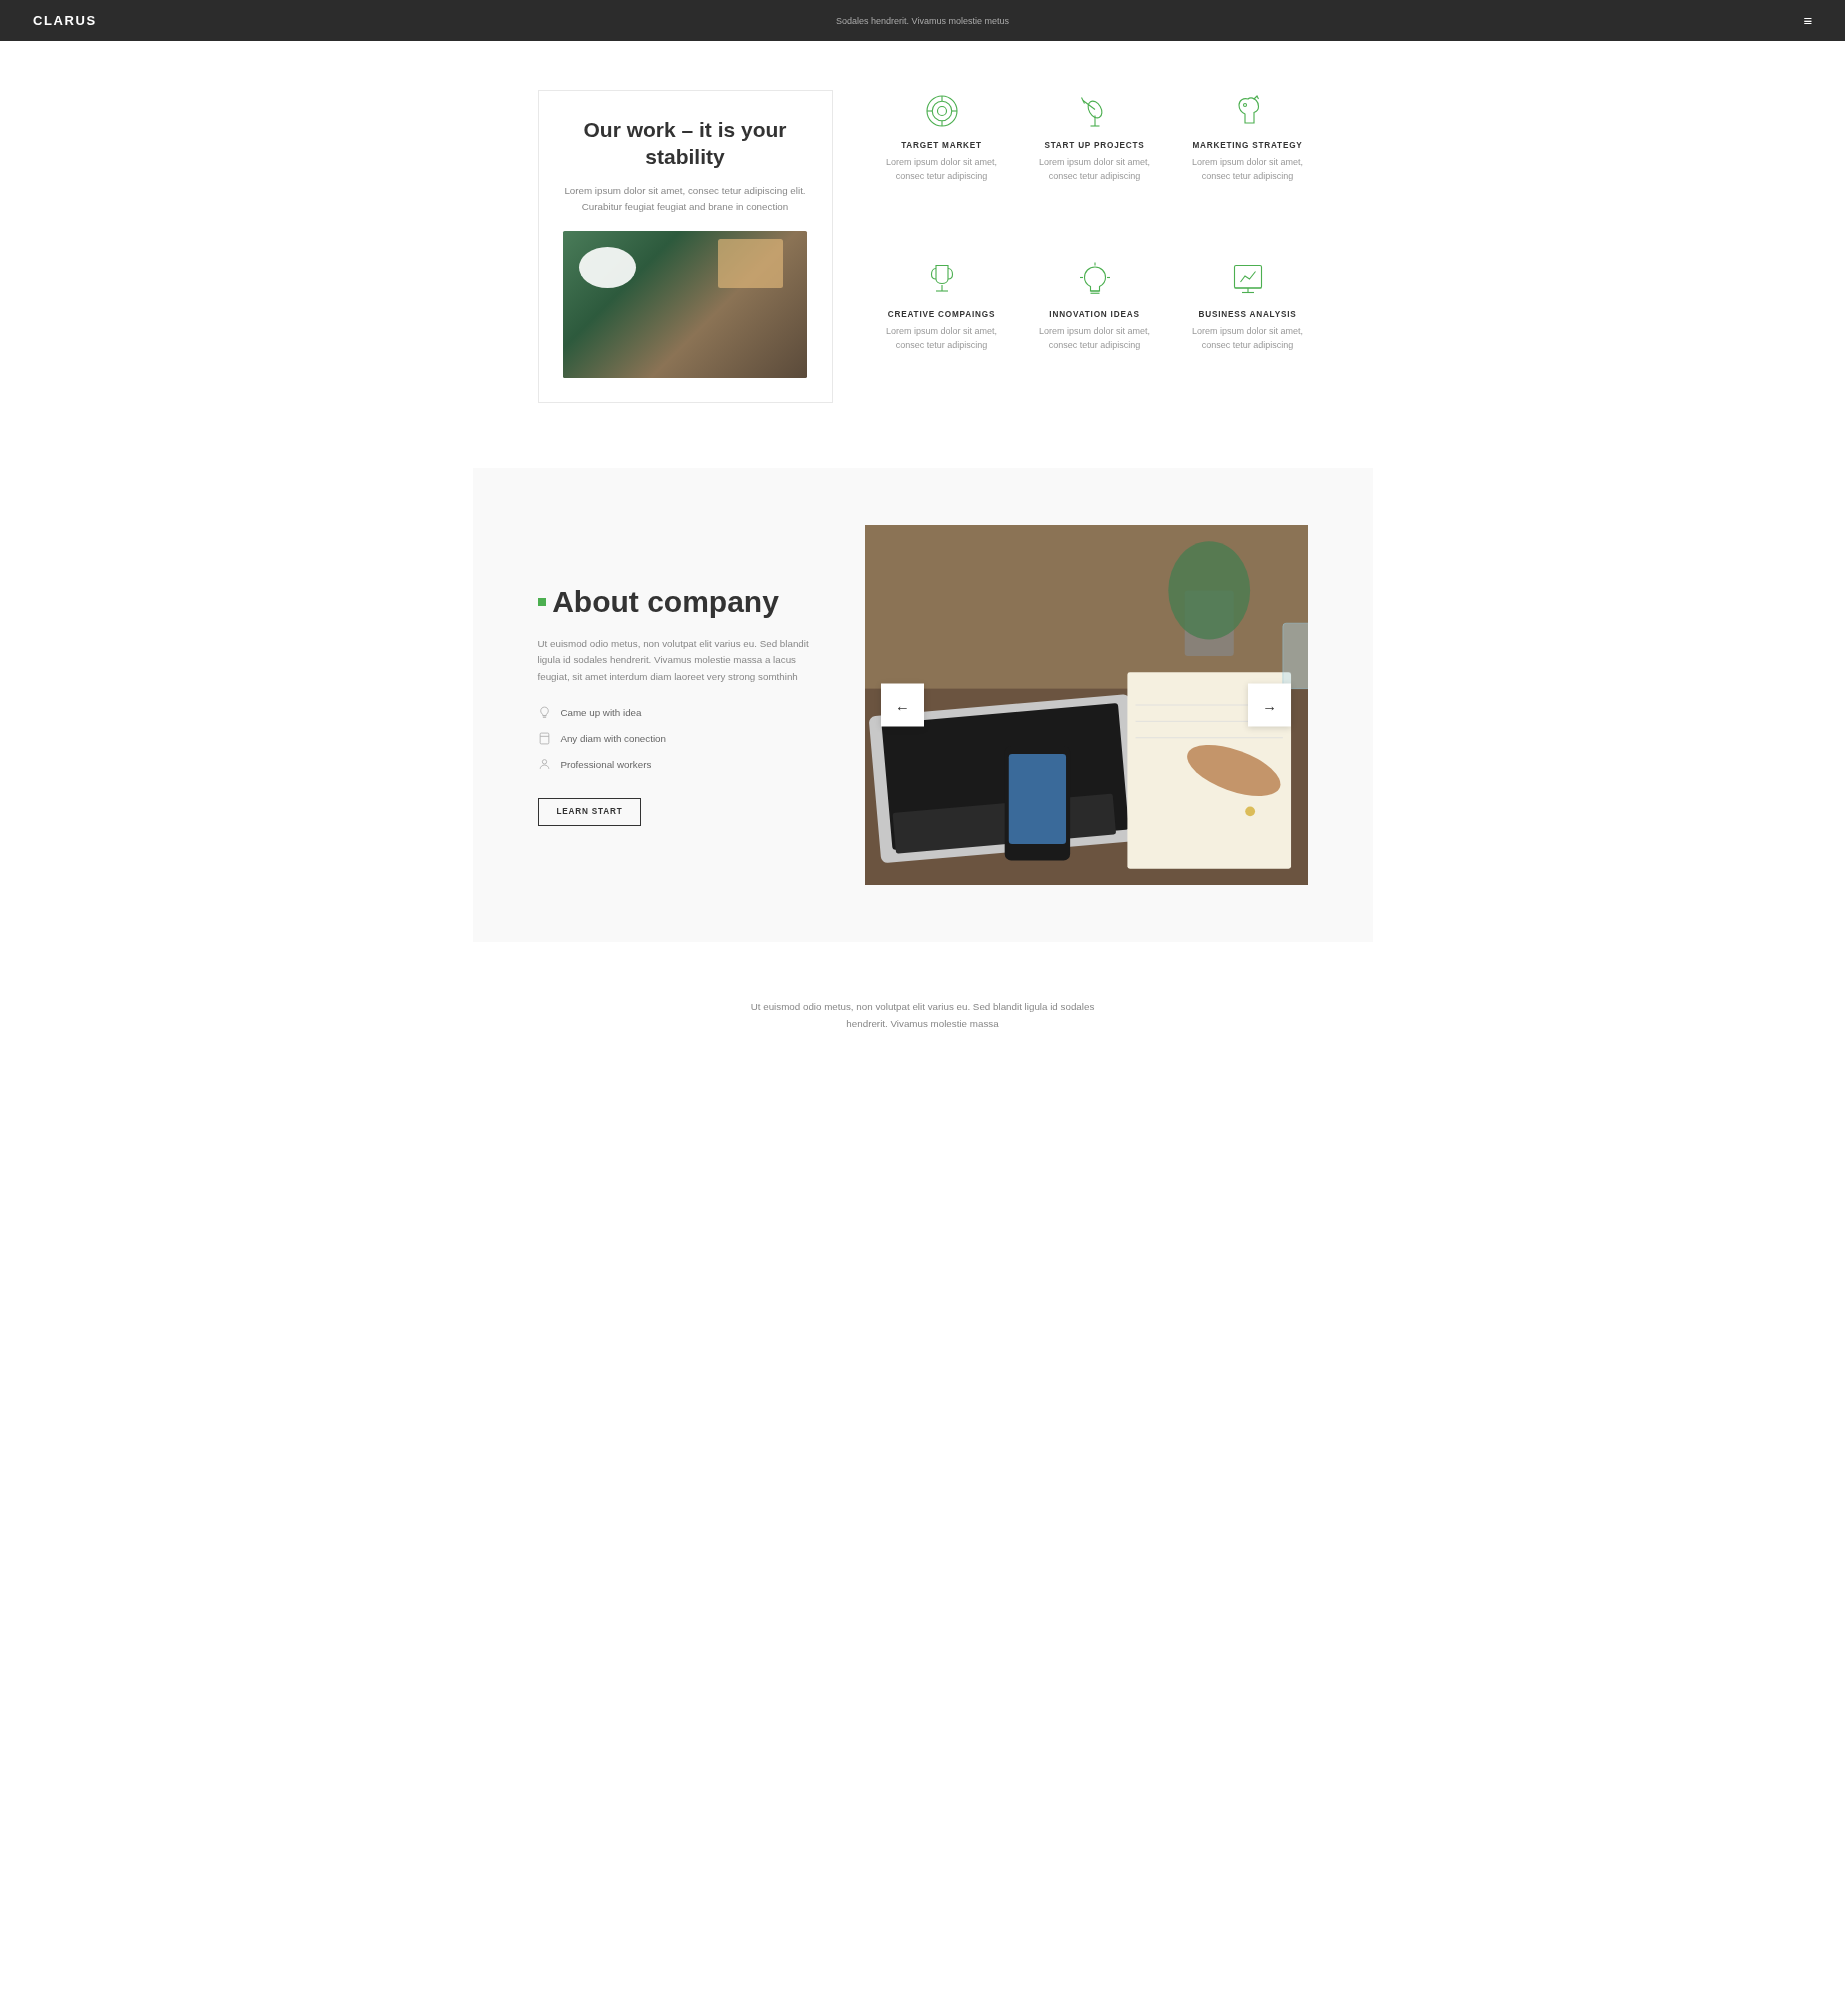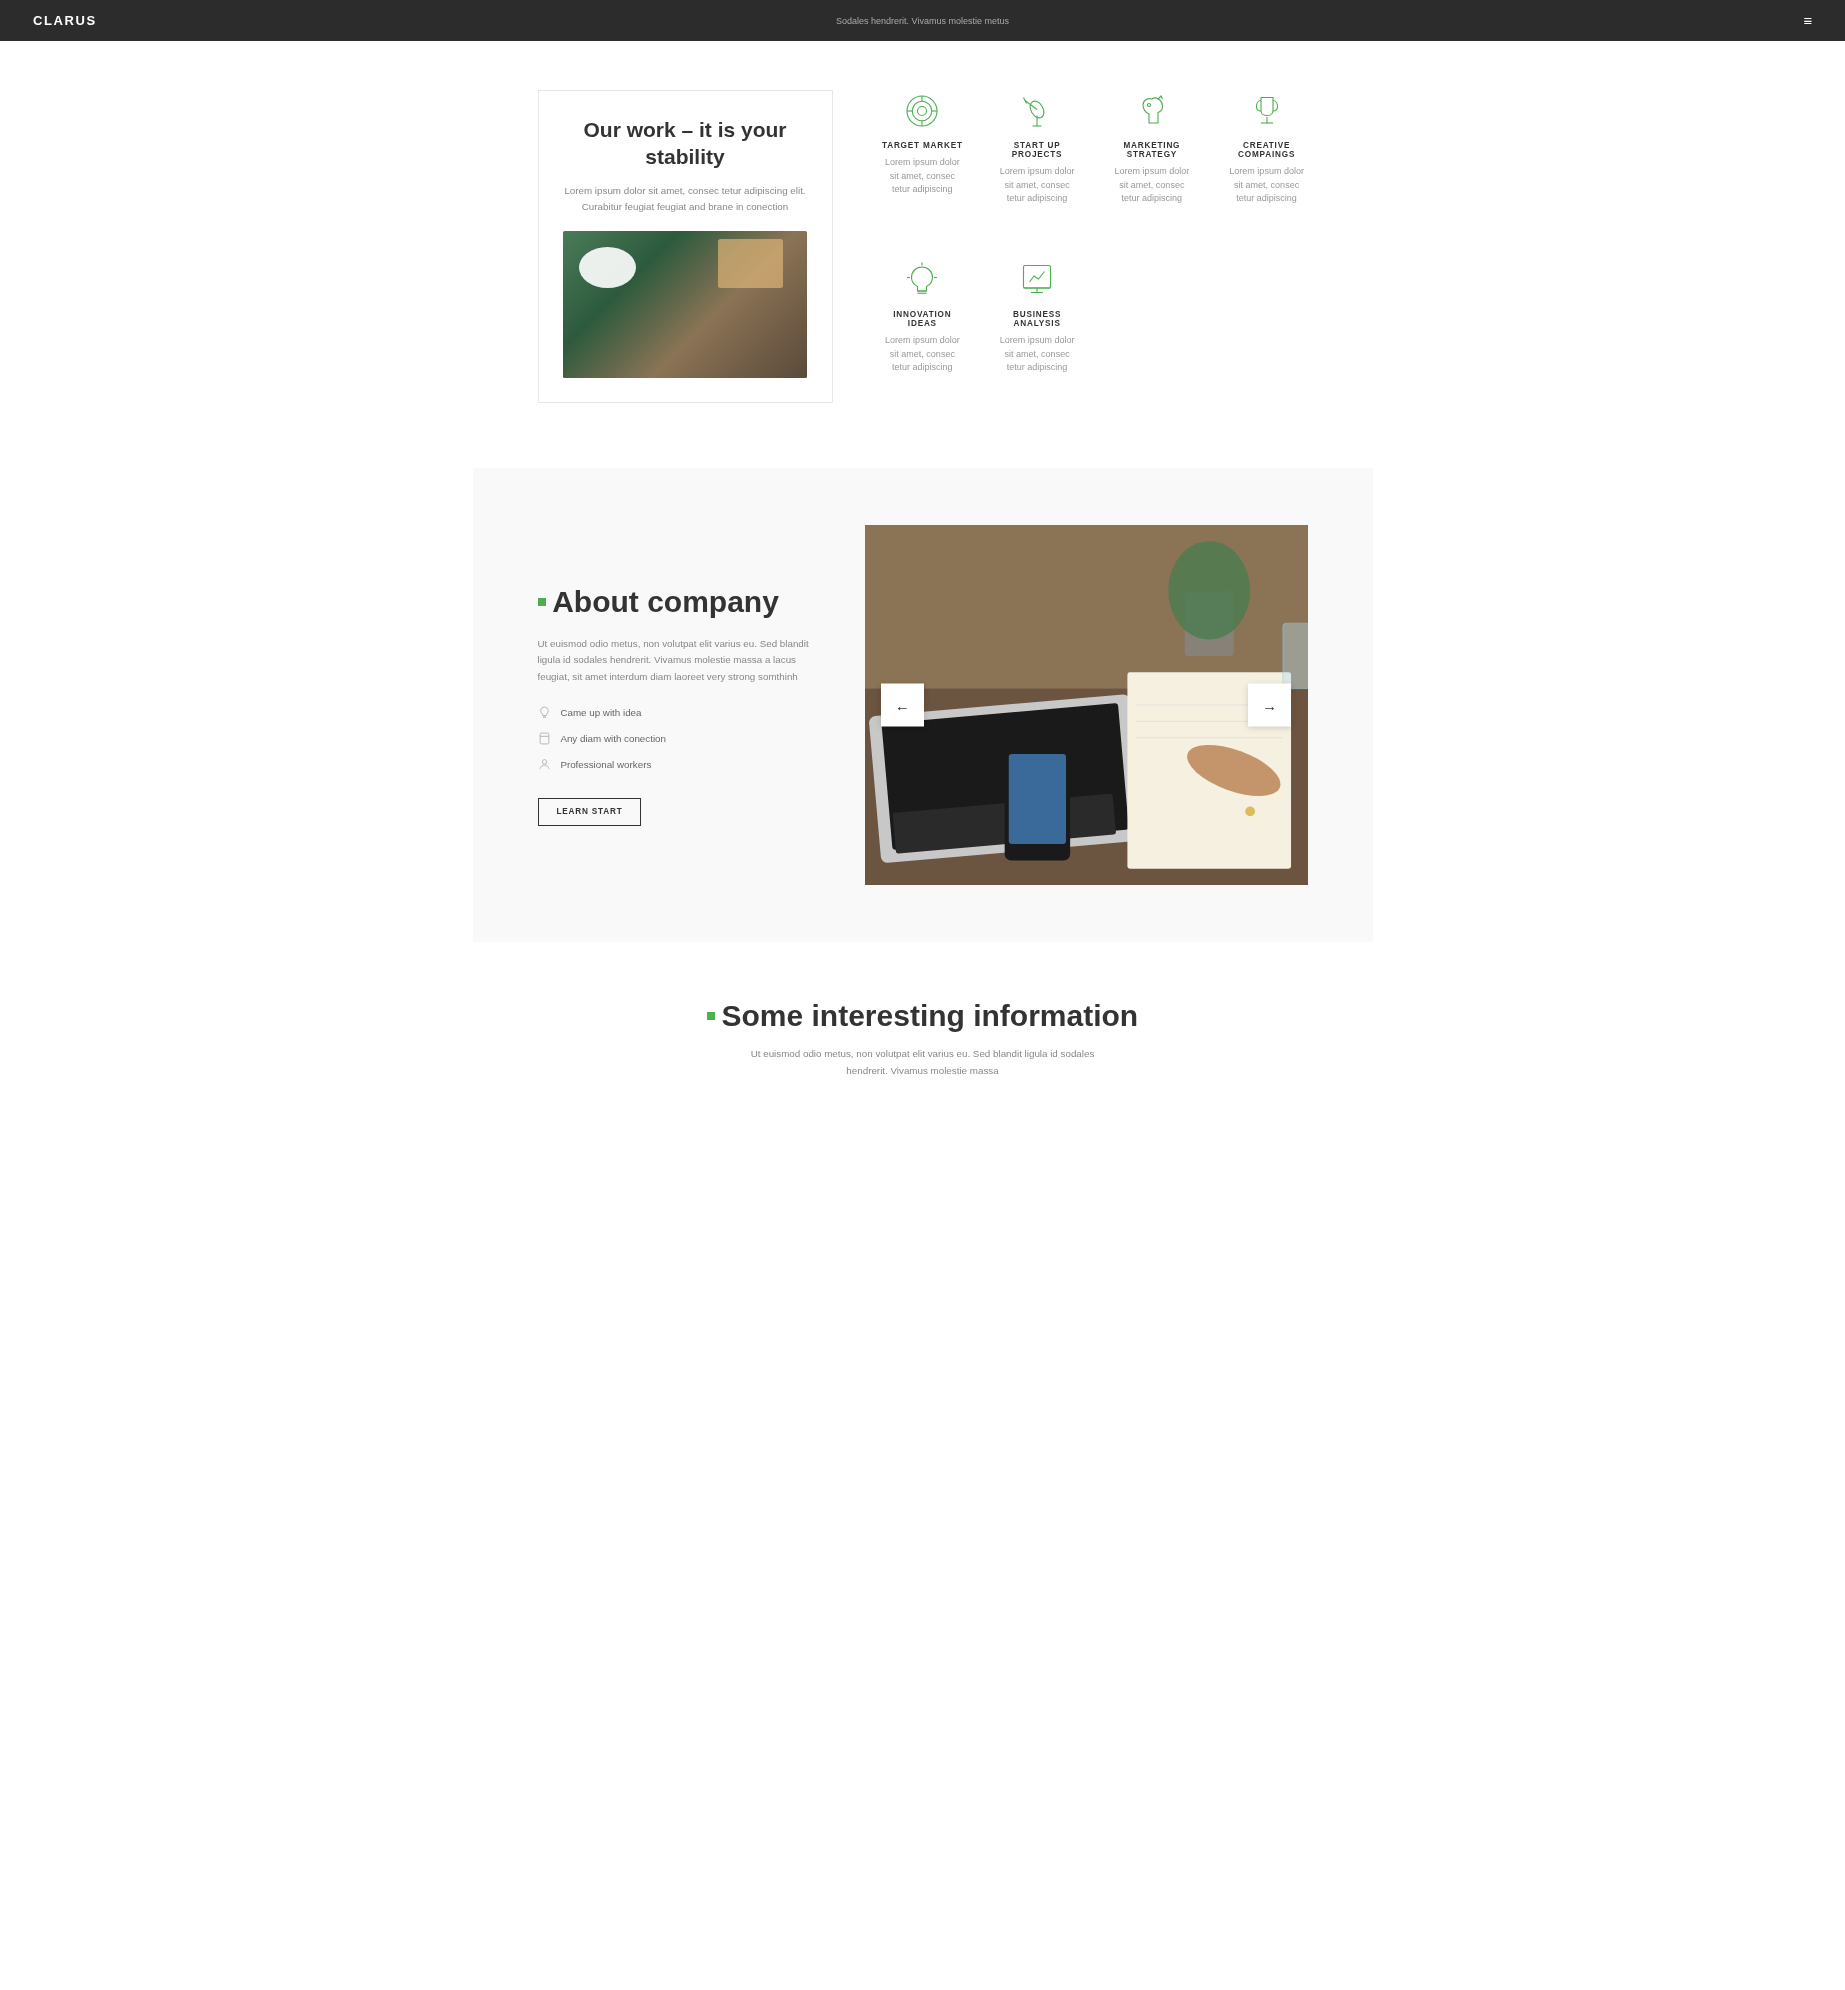--- a/index.html
+++ b/index.html
@@ -82,21 +82,21 @@
       content: '';
       position: absolute;
       top: 8.2px; right: 24.5px;
       width: 65px; height: 49px;
       background: rgba(220,180,120,0.7);
       border-radius: 2.5px;
     }
 
     .work-right {
       display: grid;
-      grid-template-columns: 1fr 1fr 1fr 1fr;
+      grid-template-columns: 1fr 1fr 1fr;
       gap: 24.5px 33px;
       flex: 1;
     }
     .work-feature {
       text-align: center;
     }
     .feature-icon {
       width: 41px;
       height: 41px;
       margin: 0 auto 9.8px;
@@ -442,20 +442,16 @@
         </svg>
       </div>
       <button class="carousel-btn carousel-btn-left">←</button>
       <button class="carousel-btn carousel-btn-right">→</button>
     </div>
   </div>
 </div>
 
 <div class="info-wrapper">
   <div class="section-info">
-    <h2 class="section-heading">
-      <span class="heading-accent"></span>
-      <span>Some interesting information</span>
-    </h2>
     <p class="info-text">Ut euismod odio metus, non volutpat elit varius eu. Sed blandit ligula id sodales hendrerit. Vivamus molestie massa</p>
   </div>
 </div>
 
 
 </body></html>

